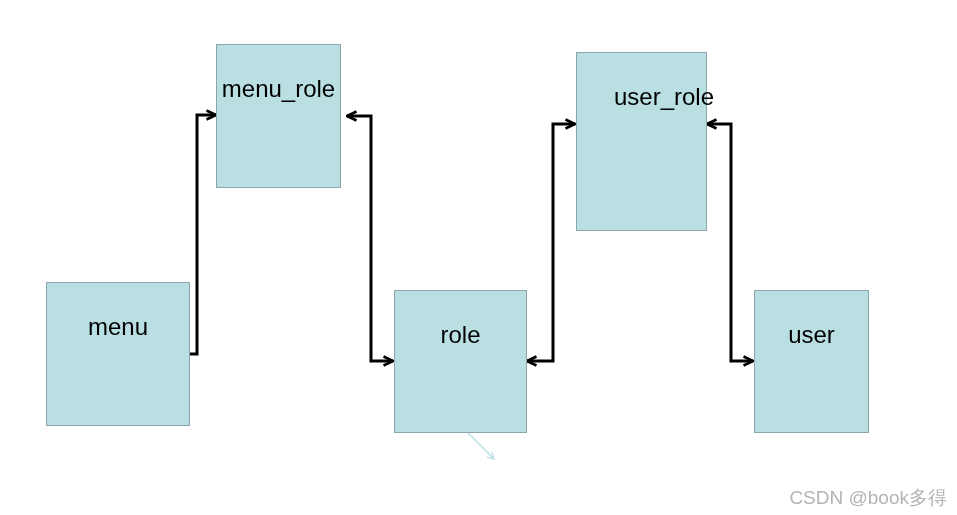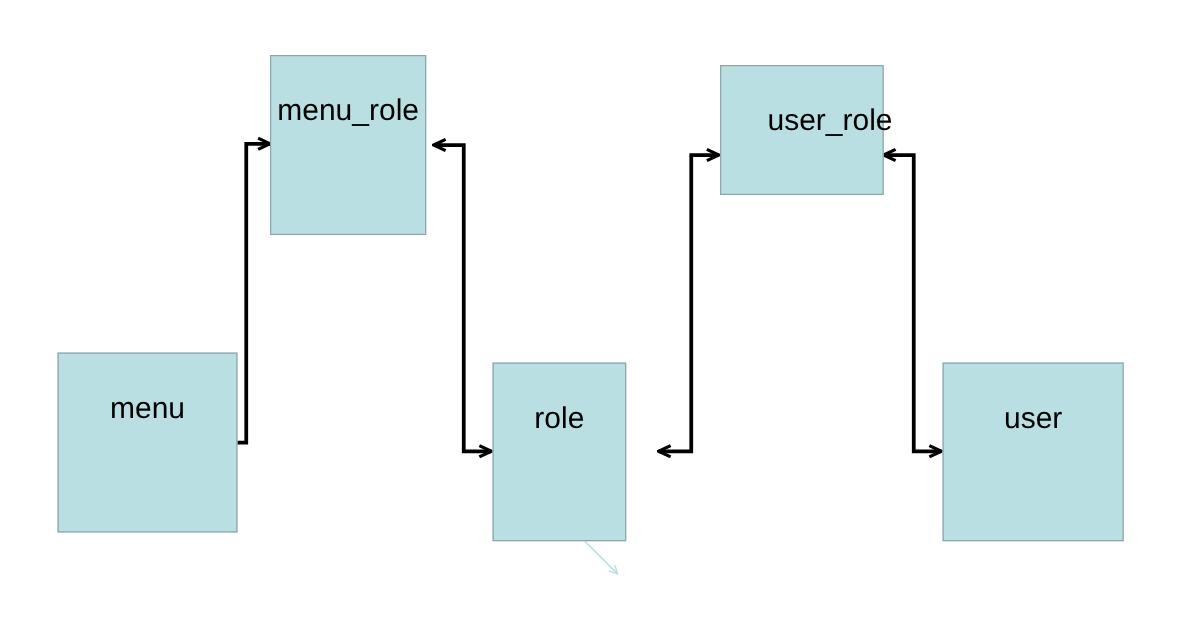--- a/index.html
+++ b/index.html
@@ -56,23 +56,23 @@
     display: flex;
     justify-content: center;
     align-items: flex-start;
     padding-top: 30px;
     font-size: 24px;
     line-height: 28px;
     color: #000000;
   }
   .node-menu      { left: 46px;  top: 282px; width: 144px; height: 144px; }
   .node-menu-role { left: 216px; top: 44px;  width: 125px; height: 144px; }
-  .node-role      { left: 394px; top: 290px; width: 107px; height: 143px; }
-  .node-user-role { left: 576px; top: 52px;  width: 131px; height: 104px; padding-left: 45px; }
-  .node-user      { left: 754px; top: 290px; width: 145px; height: 143px; }
+  .node-role      { left: 394px; top: 290px; width: 133px; height: 143px; }
+  .node-user-role { left: 576px; top: 52px;  width: 131px; height: 179px; padding-left: 45px; }
+  .node-user      { left: 754px; top: 290px; width: 115px; height: 143px; }
 
   .watermark {
     position: absolute;
     right: 10px;
     top: 485px;
     font-size: 19px;
     color: var(--watermark-color);
     white-space: nowrap;
   }
 </style>
@@ -112,14 +112,15 @@
   </div>
 
   <div class="node node-user-role">
     <span>user_role</span>
   </div>
 
   <div class="node node-user">
     <span>user</span>
   </div>
 
+  <div class="watermark">CSDN @book多得</div>
 
 </div>
 
 </body></html>

